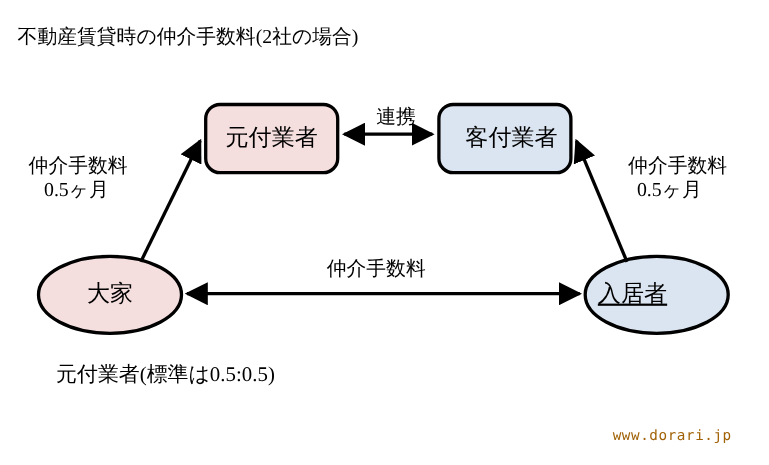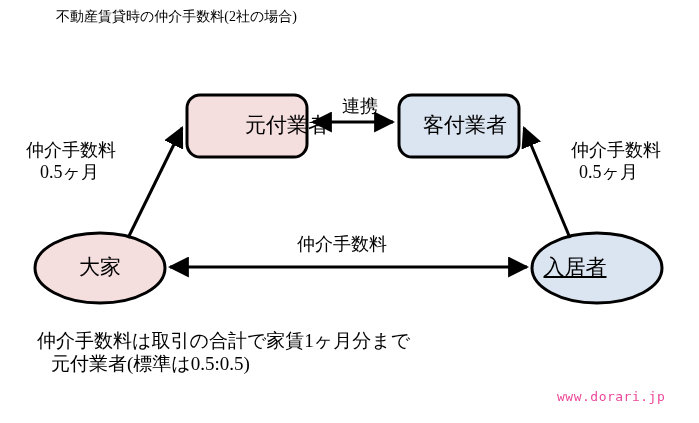--- a/index.html
+++ b/index.html
@@ -29,34 +29,33 @@
   }
   .txt {
     position: absolute;
     white-space: pre;
     line-height: 1.22;
     font-family: "Liberation Serif", "DejaVu Serif", serif;
     color: #000000;
   }
   #page-title {
     left: 16px;
-    top: 8px;
-    font-size: 14px;
+    top: 23px;
+    font-size: 18px;
     letter-spacing: 0px;
-    margin-left: 40px;
   }
   .node-label {
     position: absolute;
     text-align: center;
     font-size: 21px;
     font-family: "Liberation Serif", "DejaVu Serif", serif;
     color: #000000;
     white-space: pre;
   }
-  #label-moto   { left: 187px; top: 111px; width: 120px; margin-left: 40px; }
+  #label-moto   { left: 187px; top: 111px; width: 120px; }
   #label-kyaku  { left: 399px; top: 111px; width: 132px; }
   #label-ooya   { left: 40px;  top: 253px; width: 120px; }
   #label-nyukyo { left: 515px; top: 253px; width: 120px; text-decoration: underline; }
 
   #edge-label-renkei {
     left: 322px;
     top: 96px;
     font-size: 18px;
     margin-left: 20px;
   }
@@ -86,21 +85,21 @@
     font-size: 19px;
   }
   #footnote .l2 { display: block; padding-left: 14px; }
 
   #watermark {
     position: absolute;
     left: 557px;
     top: 389px;
     font-family: "DejaVu Sans Mono", "Liberation Mono", monospace;
     font-size: 13px;
-    color: #ec4899;
+    color: #a16207;
     letter-spacing: 0.5px;
     white-space: pre;
   }
 </style>
 </head>
 <body>
 
 <div id="diagram-root">
 
   <svg id="diagram-canvas" viewBox="0 0 699 423">
@@ -138,17 +137,17 @@
   <div class="node-label" id="label-nyukyo">入居者</div>
 
   <div class="txt" id="edge-label-renkei">連携</div>
 
   <div class="txt" id="edge-label-chintai">仲介手数料</div>
 
   <div class="txt" id="edge-label-left"><span class="l1">仲介手数料</span><span class="l2">0.5ヶ月</span></div>
 
   <div class="txt" id="edge-label-right"><span class="l1">仲介手数料</span><span class="l2">0.5ヶ月</span></div>
 
-  <div class="txt" id="footnote"><span class="l1">仲介手数料は取引の合計で家賃1ヶ月分まで</span><span class="l2">元付業者(標準は0.5:0.5)</span></div>
+  <div class="txt" id="footnote"><span class="l2">元付業者(標準は0.5:0.5)</span></div>
 
   <div id="watermark">www.dorari.jp</div>
 
 </div>
 
 </body></html>

